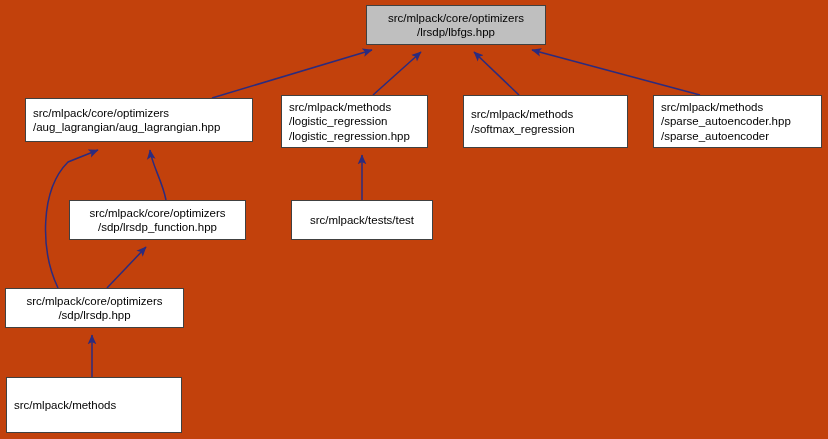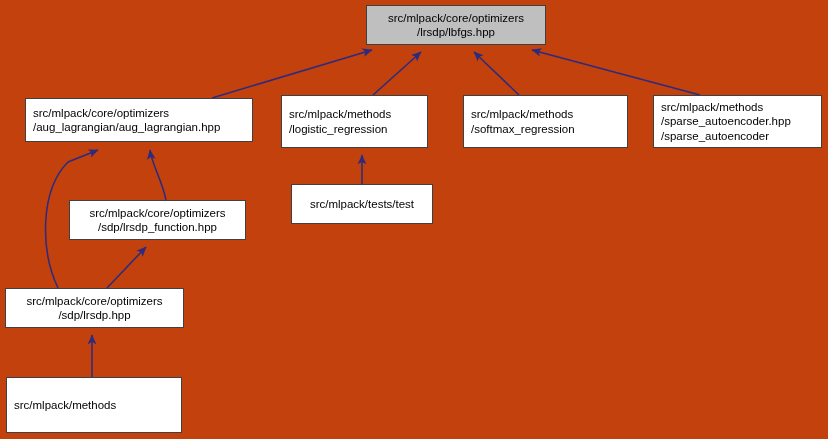--- a/index.html
+++ b/index.html
@@ -88,39 +88,40 @@
   </div>
 
   <div class="node align-left" style="left:25px; top:98px; width:228px; height:44px;">
     <span class="ln">src/mlpack/core/optimizers</span>
     <span class="ln">/aug_lagrangian/aug_lagrangian.hpp</span>
   </div>
 
   <div class="node align-left" style="left:281px; top:95px; width:147px; height:53px;">
     <span class="ln">src/mlpack/methods</span>
     <span class="ln">/logistic_regression</span>
+    <span class="ln">/logistic_regression.hpp</span>
   </div>
 
   <div class="node align-left" style="left:463px; top:95px; width:165px; height:53px;">
     <span class="ln">src/mlpack/methods</span>
     <span class="ln">/softmax_regression</span>
   </div>
 
   <div class="node align-left" style="left:653px; top:95px; width:169px; height:53px;">
     <span class="ln">src/mlpack/methods</span>
     <span class="ln">/sparse_autoencoder.hpp</span>
     <span class="ln">/sparse_autoencoder</span>
   </div>
 
   <div class="node align-center" style="left:69px; top:200px; width:177px; height:40px;">
     <span class="ln">src/mlpack/core/optimizers</span>
     <span class="ln">/sdp/lrsdp_function.hpp</span>
   </div>
 
-  <div class="node align-center" style="left:291px; top:184px; width:142px; height:40px;gap:24px;">
+  <div class="node align-center" style="left:291px; top:200px; width:142px; height:40px;gap:24px;">
     <span class="ln">src/mlpack/tests/test</span>
   </div>
 
   <div class="node align-center" style="left:5px; top:288px; width:179px; height:40px;">
     <span class="ln">src/mlpack/core/optimizers</span>
     <span class="ln">/sdp/lrsdp.hpp</span>
   </div>
 
   <div class="node align-mixed" style="left:6px; top:377px; width:176px; height:56px;">
     <span class="ln">src/mlpack/methods</span>

